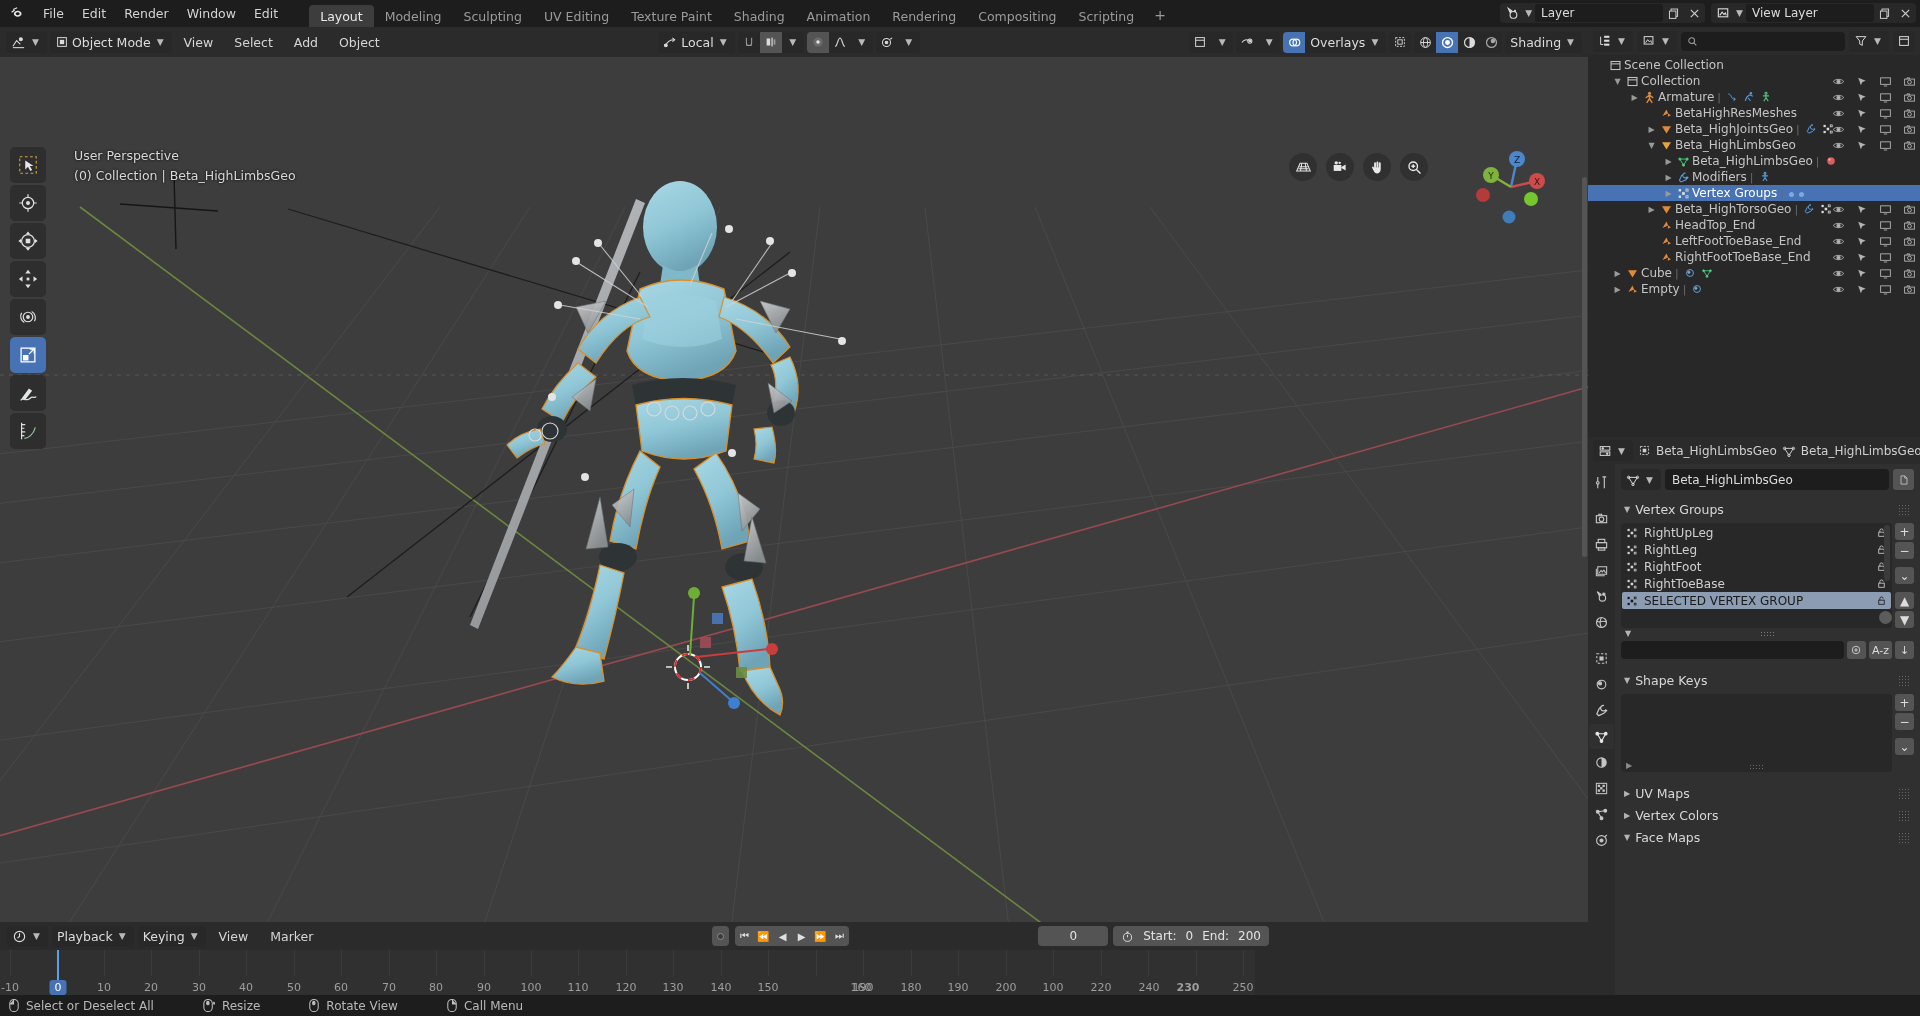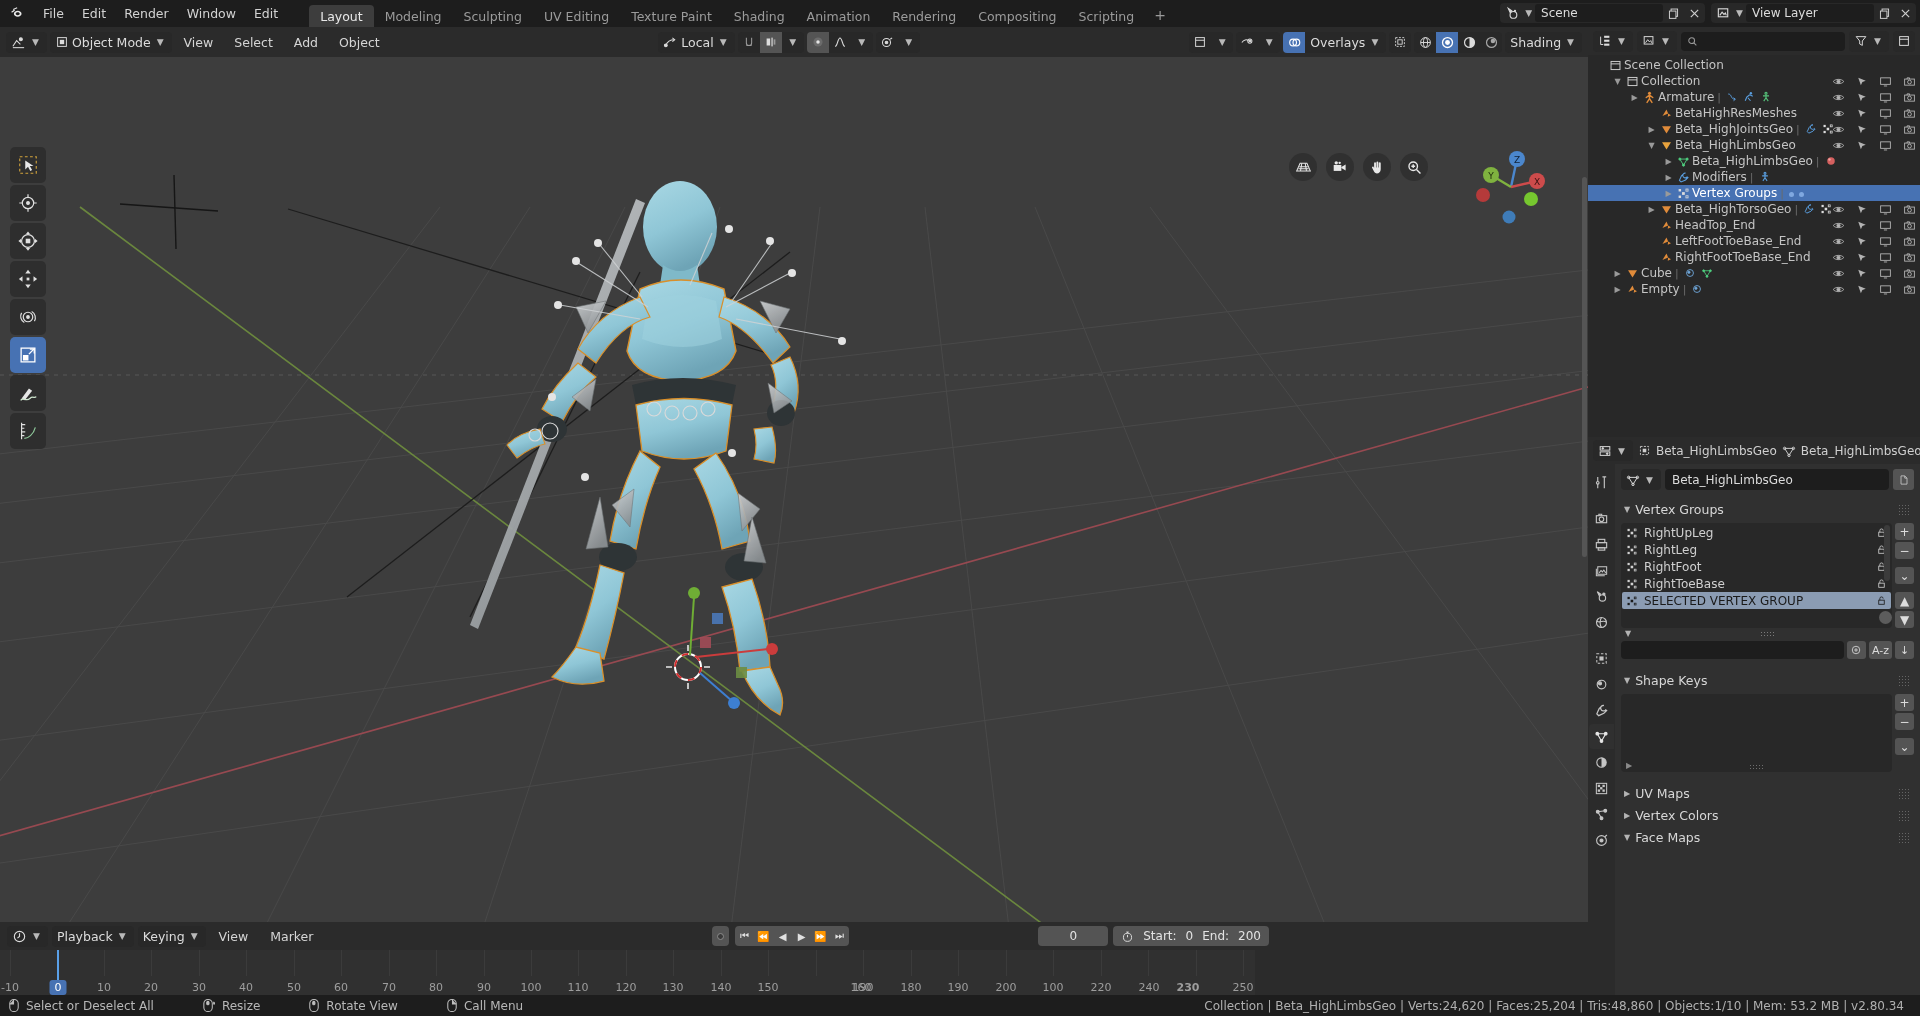--- a/index.html
+++ b/index.html
@@ -295,21 +295,21 @@
     <div class="topbar-right">
       <div class="id-block">
         <span class="id-icon">
           <svg width="15" height="15" viewBox="0 0 16 16" fill="none" stroke="#d8d8d8" stroke-width="1.2">
               <circle cx="9" cy="9.5" r="3.6"></circle>
               <path d="M5.5 7 L3.5 2.5 L7.2 5.2 Z" fill="#d8d8d8"></path>
               <circle cx="10.6" cy="5.2" r="1.2" fill="#d8d8d8" stroke="none"></circle>
             </svg>
         </span>
         <span class="tiny-caret">▼</span>
-        <span class="id-field">Scene</span>
+        <span class="id-field">Layer</span>
         <span class="id-btn">
           <svg width="13" height="13" viewBox="0 0 16 16" fill="none" stroke="#d0d0d0" stroke-width="1.2">
               <rect x="5" y="2.5" width="8" height="9"></rect>
               <rect x="3" y="5" width="8" height="9" fill="#282828"></rect>
             </svg>
         </span>
         <span class="id-btn">
           <svg width="11" height="11" viewBox="0 0 12 12" stroke="#cfcfcf" stroke-width="1.3">
               <line x1="2" y1="2" x2="10" y2="10"></line>
               <line x1="10" y1="2" x2="2" y2="10"></line>
@@ -641,20 +641,24 @@
         <path d="M690 598 L694 540" stroke="#6fae35" stroke-width="2"></path>
         <circle cx="694" cy="536" r="6" fill="#6fae35"></circle>
         <path d="M700 616 L732 644" stroke="#3d7fd1" stroke-width="2"></path>
         <circle cx="734" cy="646" r="6" fill="#3d7fd1"></circle>
         <rect x="712" y="556" width="11" height="11" fill="#4a78b8" opacity="0.9"></rect>
         <rect x="700" y="580" width="11" height="11" fill="#a24b56" opacity="0.9"></rect>
         <rect x="736" y="610" width="11" height="11" fill="#6c8d42" opacity="0.9"></rect>
       </g>
     </svg>
 
+    <div class="vp-text">
+      <div>User Perspective</div>
+      <div>(0) Collection | Beta_HighLimbsGeo</div>
+    </div>
 
     <div class="toolbar-left">
       <div class="tool-btn">
         <svg width="22" height="22" viewBox="0 0 24 24" fill="none">
             <rect x="3" y="3" width="18" height="18" stroke="#d2a43c" stroke-width="1.2" stroke-dasharray="3 2.6"></rect>
             <path d="M9 7 L9 17 L12 14 L14.5 18.5 L16.5 17.5 L14 13.2 L18 13 Z" fill="#e8e8e8"></path>
           </svg>
       </div>
       <div class="tool-btn">
         <svg width="22" height="22" viewBox="0 0 24 24" fill="none" stroke="#e0e0e0" stroke-width="1.3">
@@ -1789,16 +1793,15 @@
         </svg>
       <span>Rotate View</span>
     </div>
     <div class="sb-item">
       <svg width="12" height="15" viewBox="0 0 12 16" fill="none" stroke="#c0c0c0" stroke-width="1.1">
           <rect x="1.5" y="1.5" width="9" height="13" rx="4.4"></rect>
           <path d="M10.5 6.5 h-4 V1.8" fill="#c0c0c0"></path>
         </svg>
       <span>Call Menu</span>
     </div>
-    <div class="sb-right">Collection | Beta_HighLimbsGeo | Verts:24,620 | Faces:25,204 | Tris:48,860 | Objects:1/10 | Mem: 53.2 MB | v2.80.34</div>
   </div>
 
 </div>
 
 </body></html>

